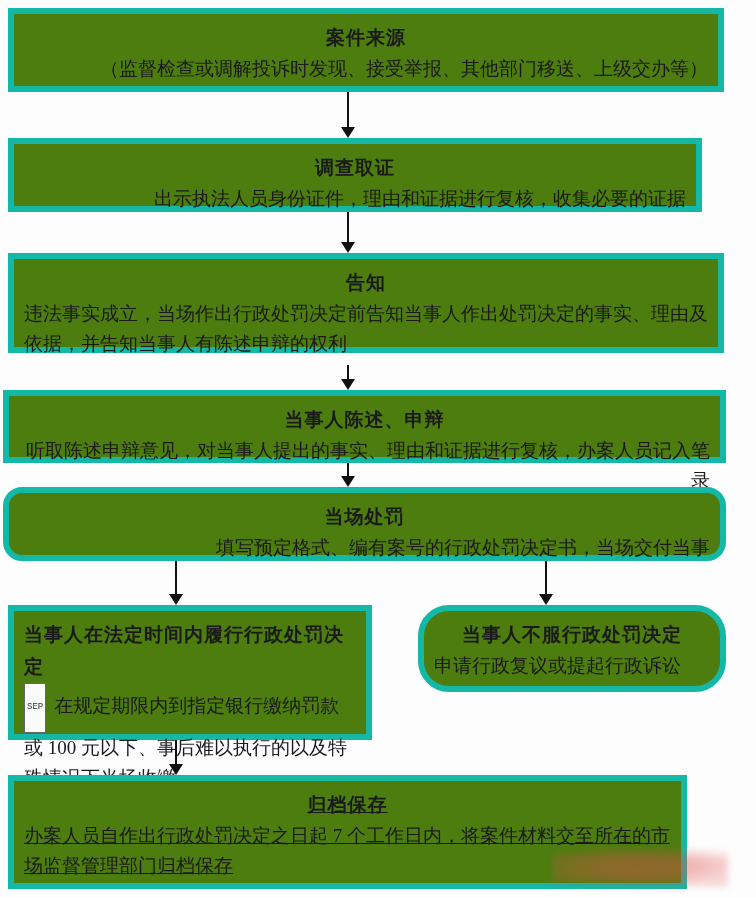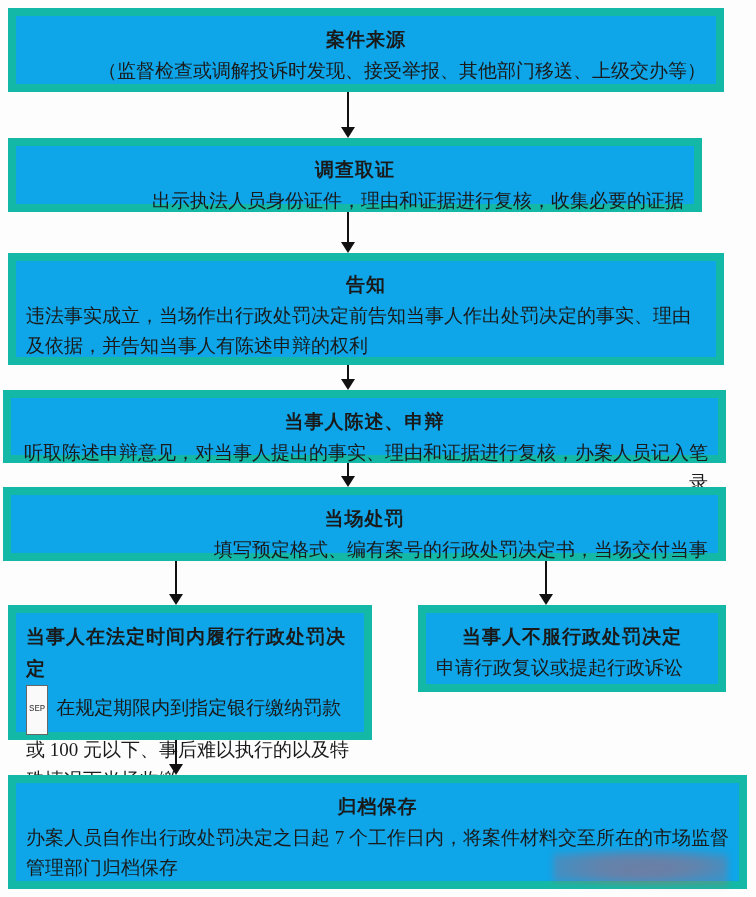--- a/index.html
+++ b/index.html
@@ -12,48 +12,48 @@
     width: 756px;
     height: 897px;
     background: #fdfdfd;
     overflow: hidden;
     font-family: "Liberation Serif", serif;
     color: #1a1a1a;
   }
   .node {
     position: absolute;
     box-sizing: border-box;
-    border: 8px solid #14b8a6;
-    background: #0ea5e9;
+    border: 6px solid #14b8a6;
+    background: #4d7c0f;
     padding: 8px 10px;
   }
   .node .title {
     font-size: 19px;
     font-weight: bold;
     text-align: center;
     line-height: 32px;
     letter-spacing: 1px;
   }
   .node .body {
     font-size: 19px;
     line-height: 30px;
     text-align: right;
   }
   .node .body.left, .node .title.left {
     text-align: left;
   }
   
   .n1 { left: 8px;  top: 8px;   width: 716px; height: 84px; }
   .n2 { left: 8px;  top: 138px; width: 694px; height: 74px; }
-  .n3 { left: 8px;  top: 253px; width: 716px; height: 112px; }
+  .n3 { left: 8px;  top: 253px; width: 716px; height: 100px; }
   .n4 { left: 3px;  top: 390px; width: 723px; height: 73px; }
-  .n5 { left: 3px;  top: 487px; width: 723px; height: 74px; }
+  .n5 { left: 3px;  top: 487px; width: 723px; height: 74px; border-radius: 19px; }
   .n6 { left: 8px;  top: 605px; width: 364px; height: 135px; }
-  .n7 { left: 418px;top: 605px; width: 308px; height: 87px; }
-  .n8 { left: 8px;  top: 775px; width: 739px; height: 114px; }
+  .n7 { left: 418px;top: 605px; width: 308px; height: 87px; border-radius: 31px; }
+  .n8 { left: 8px;  top: 775px; width: 679px; height: 114px; text-decoration: underline; }
 
   
   .arrow {
     position: absolute;
     width: 16px;
     display: flex;
     flex-direction: column;
     align-items: center;
   }
   .arrow .shaft {

